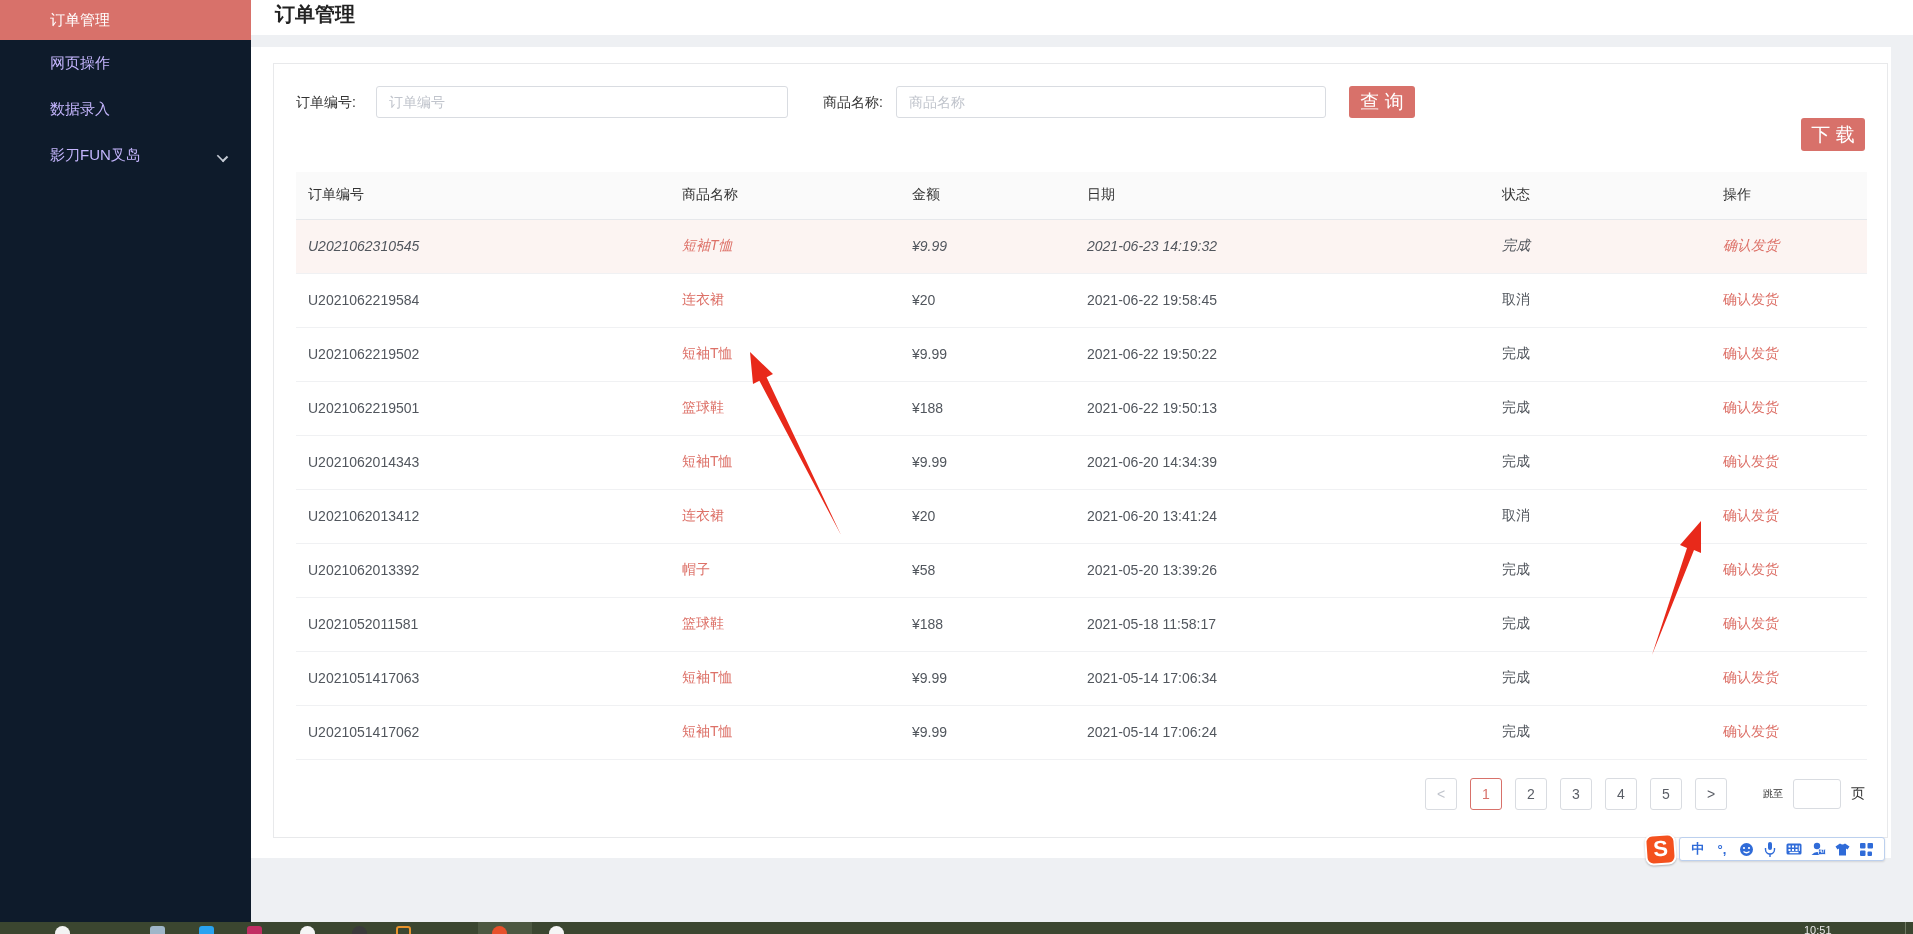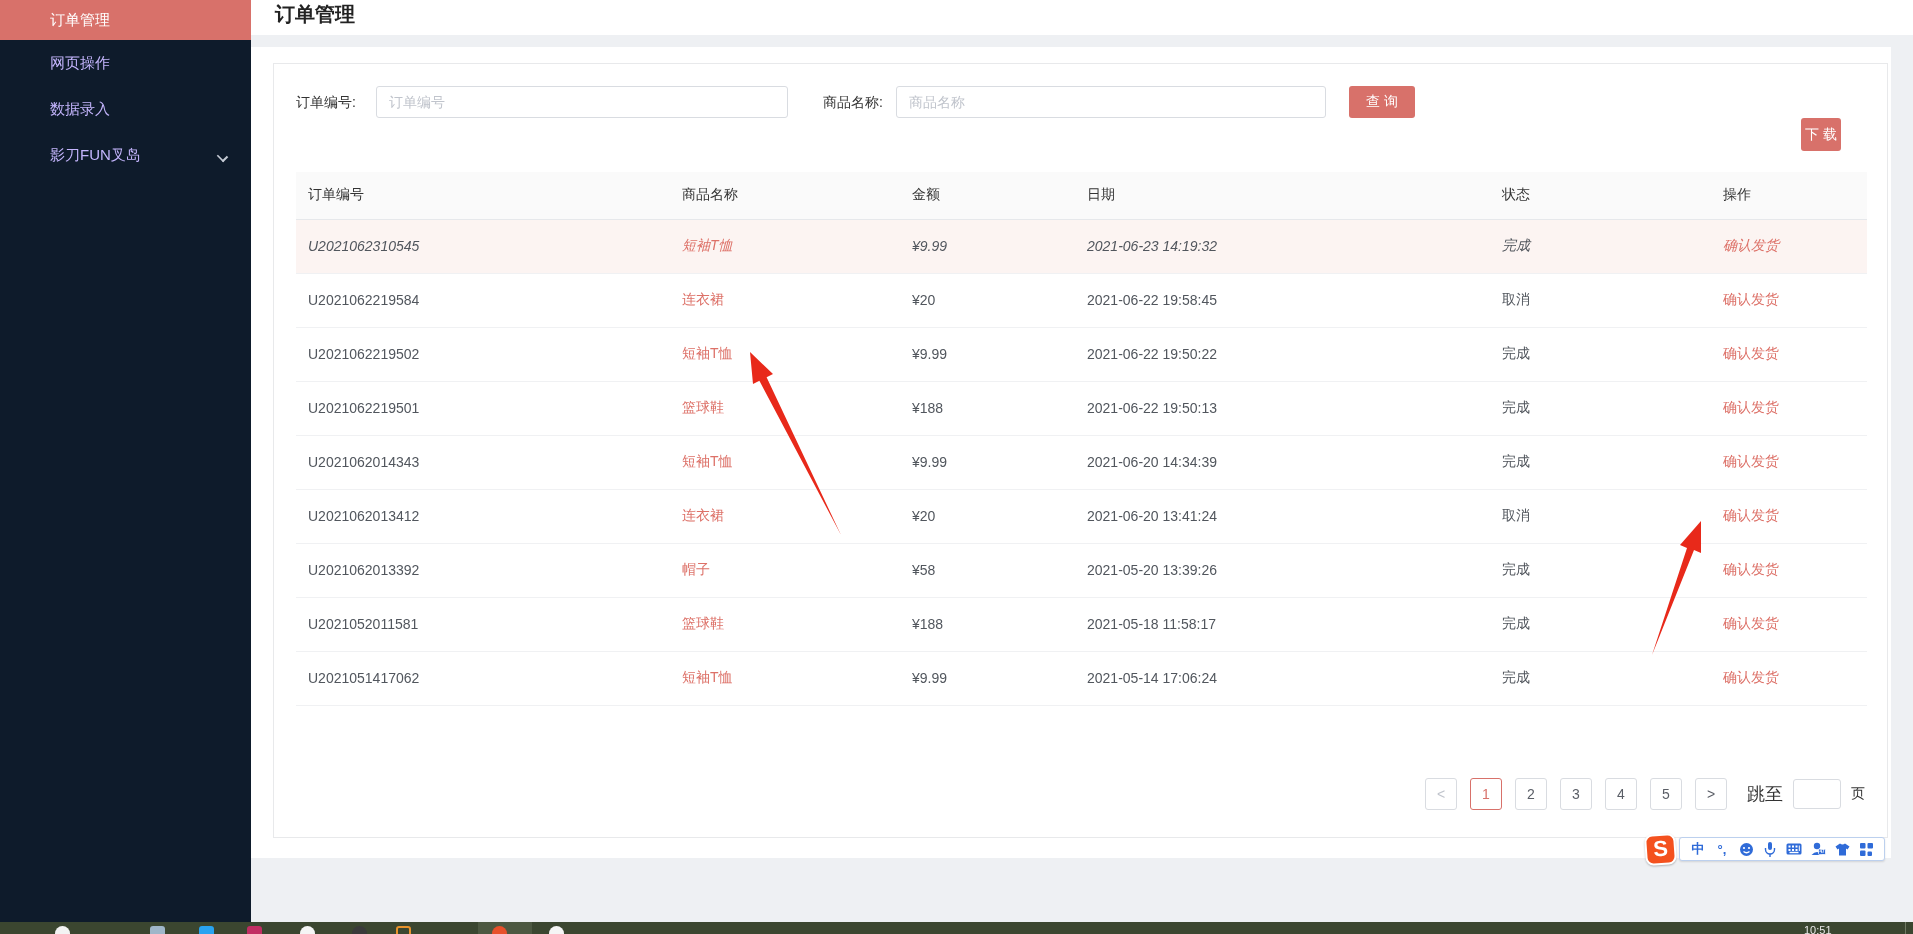--- a/index.html
+++ b/index.html
@@ -23,41 +23,41 @@
 
   
   .panel { position:absolute; left:273px; top:63px; width:1615px; height:775px; border:1px solid #e8e9eb; background:#fff; }
   .field-label { position:absolute; top:30px; font-size:14px; color:#333;text-align:center; }
   .lbl-order { left:22px; }
   .lbl-product { left:549px; }
   .txt-input { position:absolute; top:22px; height:32px; border:1px solid #d9dce1; border-radius:3px; padding:0 12px; font-size:14px; color:#333; outline:none; }
   .txt-input::placeholder { color:#c0c4cc; }
   .in-order { left:102px; width:412px; }
   .in-product { left:622px; width:430px; }
-  .btn { background:#d8716a; color:#fff; border:none; border-radius:3px; font-size:14px; cursor:pointer; }
+  .btn { background:#d8716a; color:#fff; border:none; border-radius:3px; font-size:19px; cursor:pointer; }
   .btn-query { position:absolute; left:1075px; top:22px; width:66px; height:32px; }
-  .btn-download { position:absolute; left:1527px; top:54px; width:40px; height:33px; }
+  .btn-download { position:absolute; left:1527px; top:54px; width:64px; height:33px; }
 
   
   .tbl-wrap { position:absolute; left:22px; top:108px; width:1571px; }
   table { width:100%; border-collapse:collapse; table-layout:fixed; }
   col.c1{width:374px;} col.c2{width:230px;} col.c3{width:175px;} col.c4{width:415px;} col.c5{width:221px;} col.c6{width:auto;}
   thead th { background:#fafafa; height:47px; font-size:14px; font-weight:400; color:#333; text-align:left; padding-left:12px; border-bottom:1px solid #e6e8eb; }
   tbody td { height:54px; font-size:14px; color:#51565d; padding-left:12px; border-bottom:1px solid #f0f1f3; background:#fff; }
   tbody tr.hl td { background:#fcf4f2;font-style:italic; }
   a.red-link { color:#dd7168; text-decoration:none; cursor:pointer; }
 
   
   .pager { position:absolute; right:22px; top:714px; display:flex; align-items:center; }
   .pg-btn { width:32px; height:32px; margin-left:13px; border:1px solid #d9dce1; border-radius:3px; background:#fff;
             font-size:14px; color:#5a5e66; display:flex; align-items:center; justify-content:center; cursor:pointer; }
   .pg-btn.first { margin-left:0; }
   .pg-btn.disabled { color:#c0c4cc; }
   .pg-btn.active { border-color:#d8716a; color:#d8716a; }
-  .jump-label { margin-left:20px; font-size:18px; color:#333;font-family:Liberation Mono, monospace; }
+  .jump-label { margin-left:36px; font-size:10px; color:#333;font-family:Liberation Mono, monospace; }
   .jump-input { margin-left:10px; width:48px; height:30px; border:1px solid #d9dce1; border-radius:3px; outline:none; padding:0 6px; font-size:14px; }
   .jump-suffix { margin-left:10px; font-size:14px; color:#333; }
 
   
   .ime { position:absolute; left:1645px; top:835px; height:28px; display:flex; align-items:center; z-index:6; }
   .sogou-logo { width:31px; height:31px; border-radius:8px; background:#f4511e; border:2px solid #fff;
                 color:#fff; font-weight:900; font-size:22px; line-height:26px; text-align:center;
                 box-shadow:0 1px 2px rgba(0,0,0,.25); transform:rotate(-4deg); }
   .ime-pill { margin-left:3px; height:24px; background:#fff; border:1px solid #bcd0ee; border-radius:3px;
               display:flex; align-items:center; padding:0 6px; box-shadow:0 1px 2px rgba(0,0,0,.12); }
@@ -188,20 +188,28 @@
             </tr>
             <tr>
               <td>U2021052011581</td>
               <td><a class="red-link">篮球鞋</a></td>
               <td>¥188</td>
               <td>2021-05-18 11:58:17</td>
               <td>完成</td>
               <td><a class="red-link">确认发货</a></td>
             </tr>
             <tr>
+              <td>U2021051417063</td>
+              <td><a class="red-link">短袖T恤</a></td>
+              <td>¥9.99</td>
+              <td>2021-05-14 17:06:34</td>
+              <td>完成</td>
+              <td><a class="red-link">确认发货</a></td>
+            </tr>
+            <tr>
               <td>U2021051417062</td>
               <td><a class="red-link">短袖T恤</a></td>
               <td>¥9.99</td>
               <td>2021-05-14 17:06:24</td>
               <td>完成</td>
               <td><a class="red-link">确认发货</a></td>
             </tr>
           </tbody>
       </table>
     </div>

